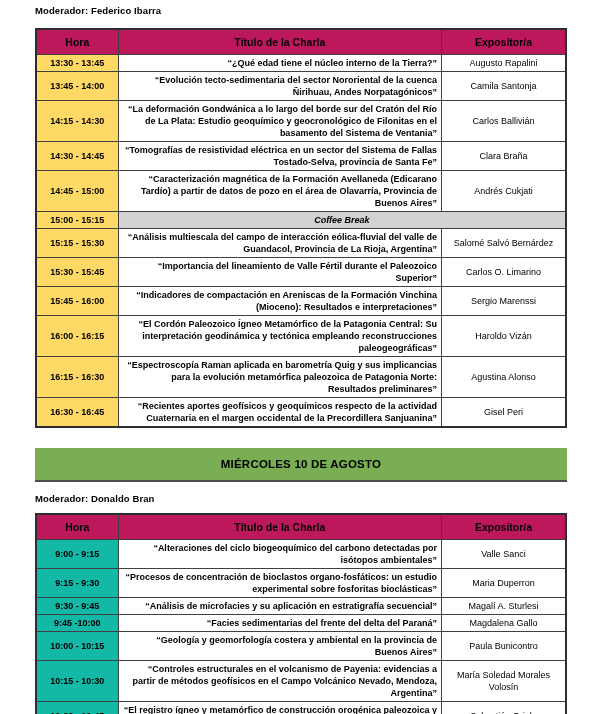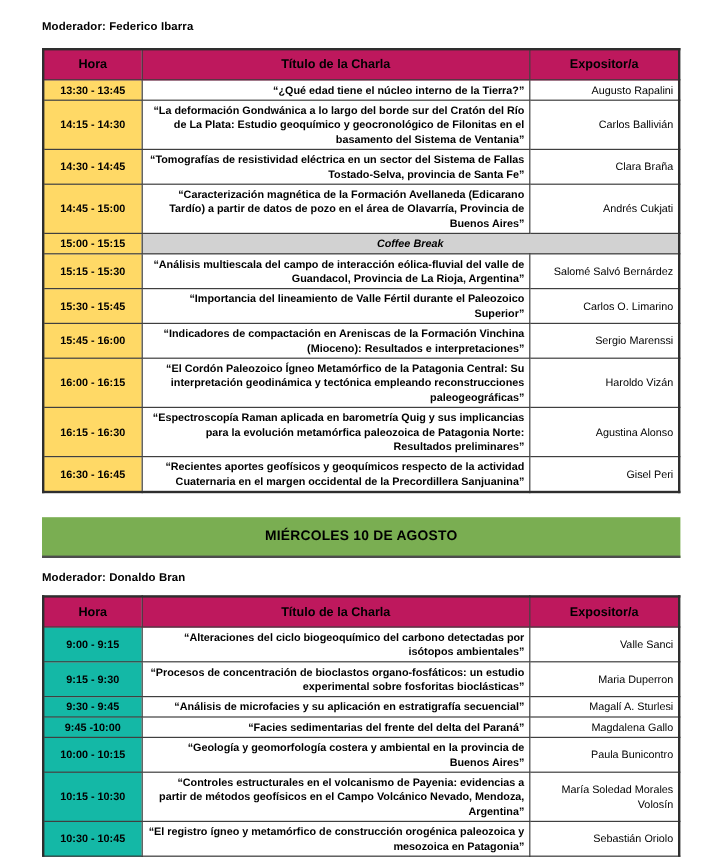--- a/index.html
+++ b/index.html
@@ -1,27 +1,27 @@
 <!DOCTYPE html>
 <html><head>
 <meta charset="utf-8">
 <style>
   html,body{margin:0;padding:0;background:#ffffff;}
   body{width:600px;height:714px;overflow:hidden;font-family:"Liberation Sans",sans-serif;color:#000;}
   .page{padding:3px 33px 0 35px;box-sizing:border-box;}
-  .moderator{font-weight:bold;font-size:9.5px;margin:14px 0 12px 0;letter-spacing:0.1px;}
+  .moderator{font-weight:bold;font-size:9.5px;margin:2px 0 12px 0;letter-spacing:0.1px;}
   table.schedule{border-collapse:collapse;width:100%;table-layout:fixed;border:2px solid #2e2e2e;}
   table.schedule th, table.schedule td{border:1px solid #3f3f3f;padding:2px 4px;font-size:9px;line-height:12px;vertical-align:middle;box-sizing:border-box;}
   table.schedule th{background:#be185d;font-size:10.5px;font-weight:bold;padding:6px 2px;color:#000;}
   col.c-time{width:15.5%;}
   col.c-title{width:61%;}
   col.c-speaker{width:23.5%;}
   td.time{text-align:center;font-weight:bold;}
   td.title{text-align:right;padding-left:5px;font-weight:bold;}
-  td.speaker{text-align:right;}
+  td.speaker{text-align:center;}
   .s0 td.time{background:#ffd966;}
   .s1 td.time{background:#14b8a6;}
   td.break{background:#d2d2d2;text-align:center;font-weight:bold;font-style:italic;font-size:10.5px;padding:10px 0;}
   .banner{margin:20px 0 11px 0;background:#7aae52;height:34px;display:flex;align-items:center;justify-content:center;font-weight:bold;font-size:11.5px;letter-spacing:0.2px;border-bottom:2px solid #4d4d4d;box-sizing:border-box;}
   .moderator.second{margin-top:0;margin-bottom:9px;}
 </style>
 </head>
 <body>
 
 <div class="page">
@@ -39,20 +39,25 @@
         <th>Hora</th>
         <th>Título de la Charla</th>
         <th>Expositor/a</th>
       </tr>
     </thead>
     <tbody>
         <tr>
           <td class="time">13:30 - 13:45</td>
           <td class="title">“¿Qué edad tiene el núcleo interno de la Tierra?”</td>
           <td class="speaker">Augusto Rapalini</td>
+        </tr>
+        <tr>
+          <td class="time">13:45 - 14:00</td>
+          <td class="title">“Evolución tecto-sedimentaria del sector Nororiental de la cuenca Ñirihuau, Andes Norpatagónicos”</td>
+          <td class="speaker">Camila Santonja</td>
         </tr>
         <tr>
           <td class="time">14:15 - 14:30</td>
           <td class="title">“La deformación Gondwánica a lo largo del borde sur del Cratón del Río de La Plata: Estudio geoquímico y geocronológico de Filonitas en el basamento del Sistema de Ventania”</td>
           <td class="speaker">Carlos Ballivián</td>
         </tr>
         <tr>
           <td class="time">14:30 - 14:45</td>
           <td class="title">“Tomografías de resistividad eléctrica en un sector del Sistema de Fallas Tostado-Selva, provincia de Santa Fe”</td>
           <td class="speaker">Clara Braña</td>

